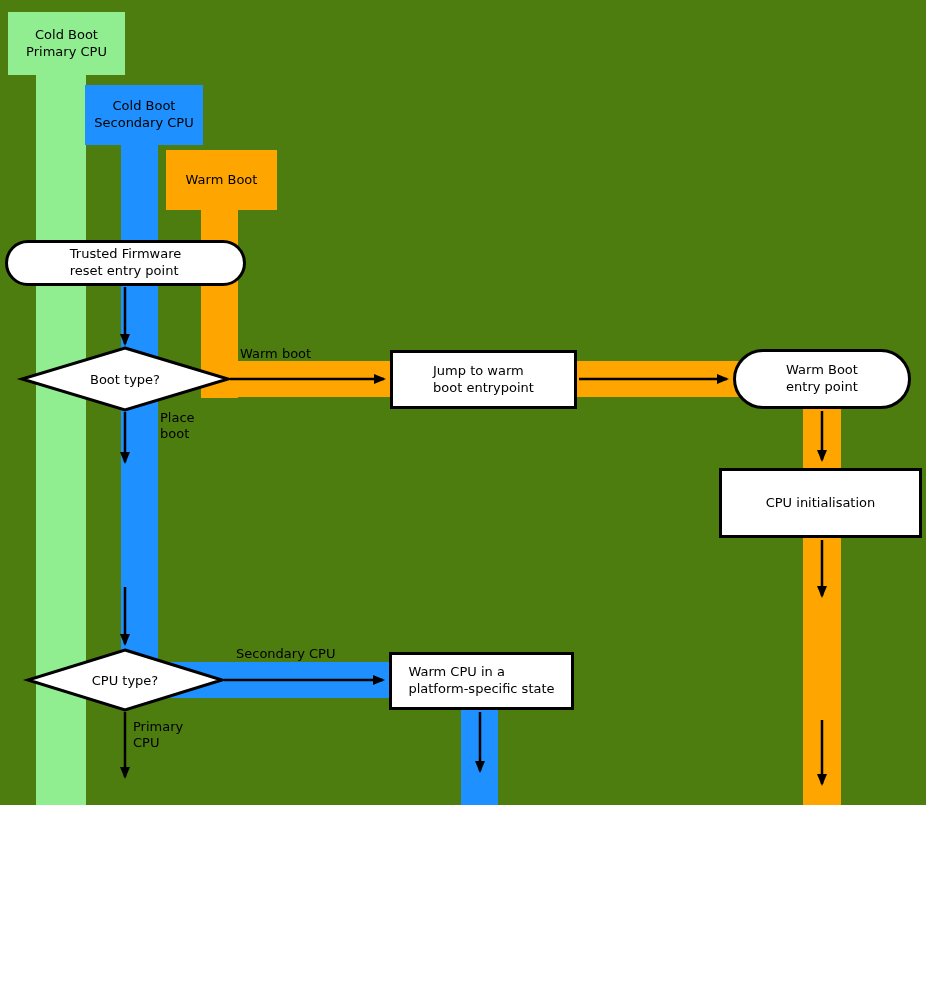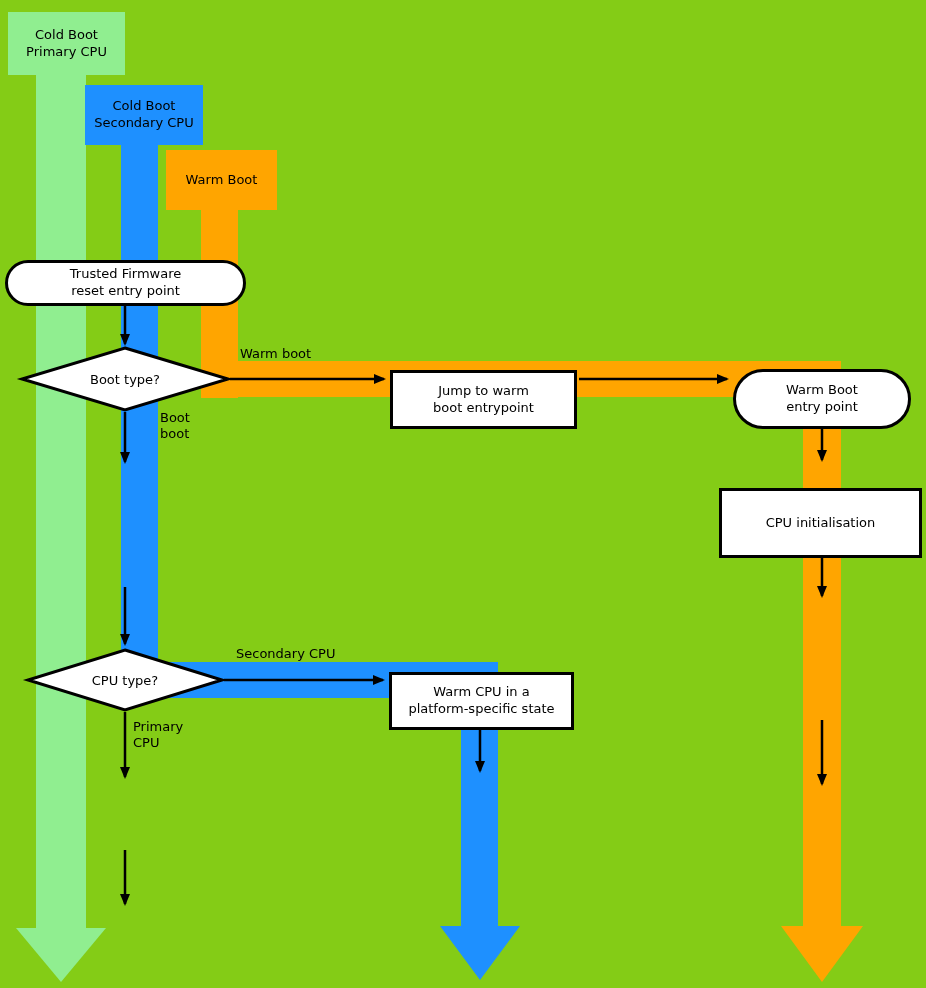--- a/index.html
+++ b/index.html
@@ -1,19 +1,19 @@
 <!DOCTYPE html>
 <html><head>
 <meta charset="utf-8">
 <style>
   html,body{margin:0;padding:0;background:#fff;}
   #canvas{
     position:relative;
-    width:926px;height:988px;
-    background:#84cc16;
+    width:926px;height:805px;
+    background:#4d7c0f;
     font-family:"DejaVu Sans", "Liberation Sans", sans-serif;
     color:#000;
     overflow:hidden;
   }
   .band{position:absolute;z-index:1;}
   .band.green{background:#90EE90;}
   .band.blue{background:#1E90FF;}
   .band.orange{background:#FFA500;}
   .bighead{position:absolute;width:0;height:0;z-index:1;}
   .lane-label{
@@ -22,21 +22,21 @@
     text-align:center;font-size:13px;white-space:pre-line;line-height:1.3;
   }
   .lane-label.green{background:#90EE90;}
   .lane-label.blue{background:#1E90FF;}
   .lane-label.orange{background:#FFA500;}
   #arrow-layer{position:absolute;left:0;top:0;z-index:2;pointer-events:none;}
   .node{
     position:absolute;z-index:3;box-sizing:border-box;
     background:#fff;border:3px solid #000;
     display:flex;align-items:center;justify-content:center;
-    text-align:center;font-size:13px;line-height:1.3;white-space:pre-line;margin-top:20px;
+    font-size:13px;line-height:1.3;white-space:pre-line;
   }
   .stadium{border-radius:32px;}
   .diamond-label{
     position:absolute;z-index:3;
     display:flex;align-items:center;justify-content:center;
     text-align:center;font-size:13px;white-space:pre-line;
   }
   .edge-label{
     position:absolute;z-index:4;font-size:13px;line-height:1.2;white-space:pre-line;
   }
@@ -95,19 +95,19 @@
   <div class="node stadium" style="left:733px;top:349px;width:178px;height:60px;border-radius:30px;">Warm Boot
 entry point</div>
   <div class="node" style="left:389px;top:652px;width:185px;height:58px;">Warm CPU in a
 platform-specific state</div>
   <div class="node" style="left:719px;top:468px;width:203px;height:70px;">CPU initialisation</div>
 
   <div class="diamond-label" style="left:22px;top:348px;width:206px;height:62px;">Boot type?</div>
   <div class="diamond-label" style="left:28px;top:650px;width:194px;height:60px;">CPU type?</div>
 
   <div class="edge-label" style="left:240px;top:346px;">Warm boot</div>
-  <div class="edge-label" style="left:160px;top:410px;">Boot
+  <div class="edge-label" style="left:160px;top:410px;">Place
 boot</div>
   <div class="edge-label" style="left:236px;top:646px;">Secondary CPU</div>
   <div class="edge-label" style="left:133px;top:719px;">Primary
 CPU</div>
 
 </div>
 
 </body></html>

